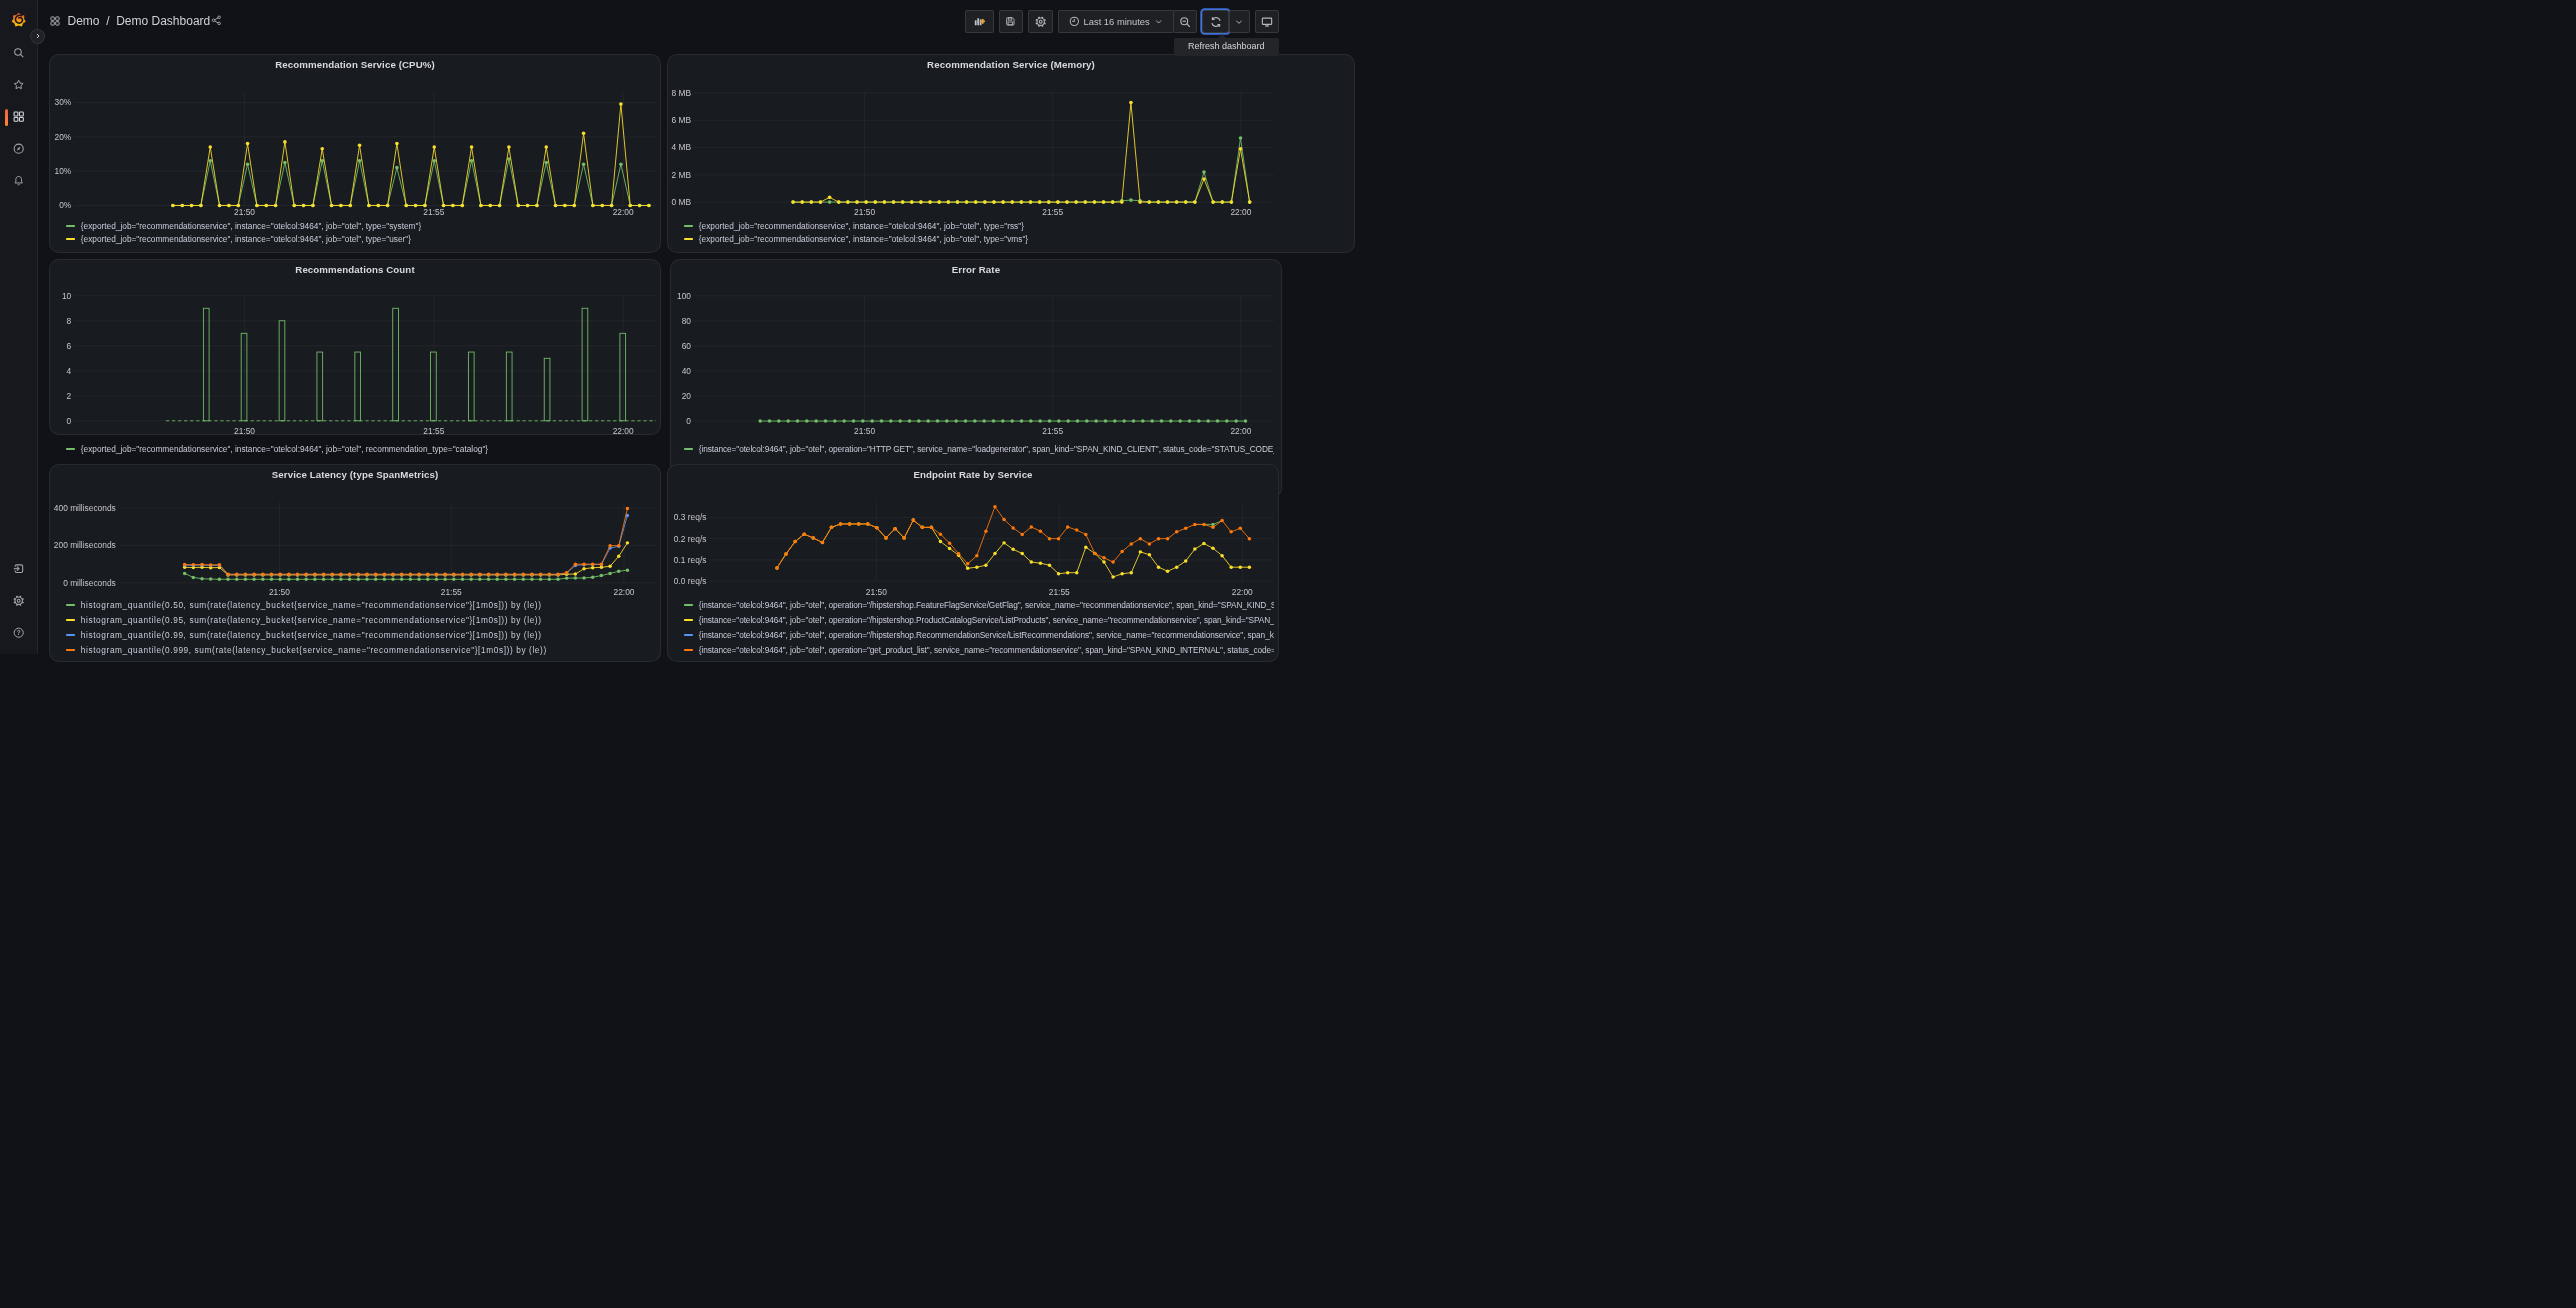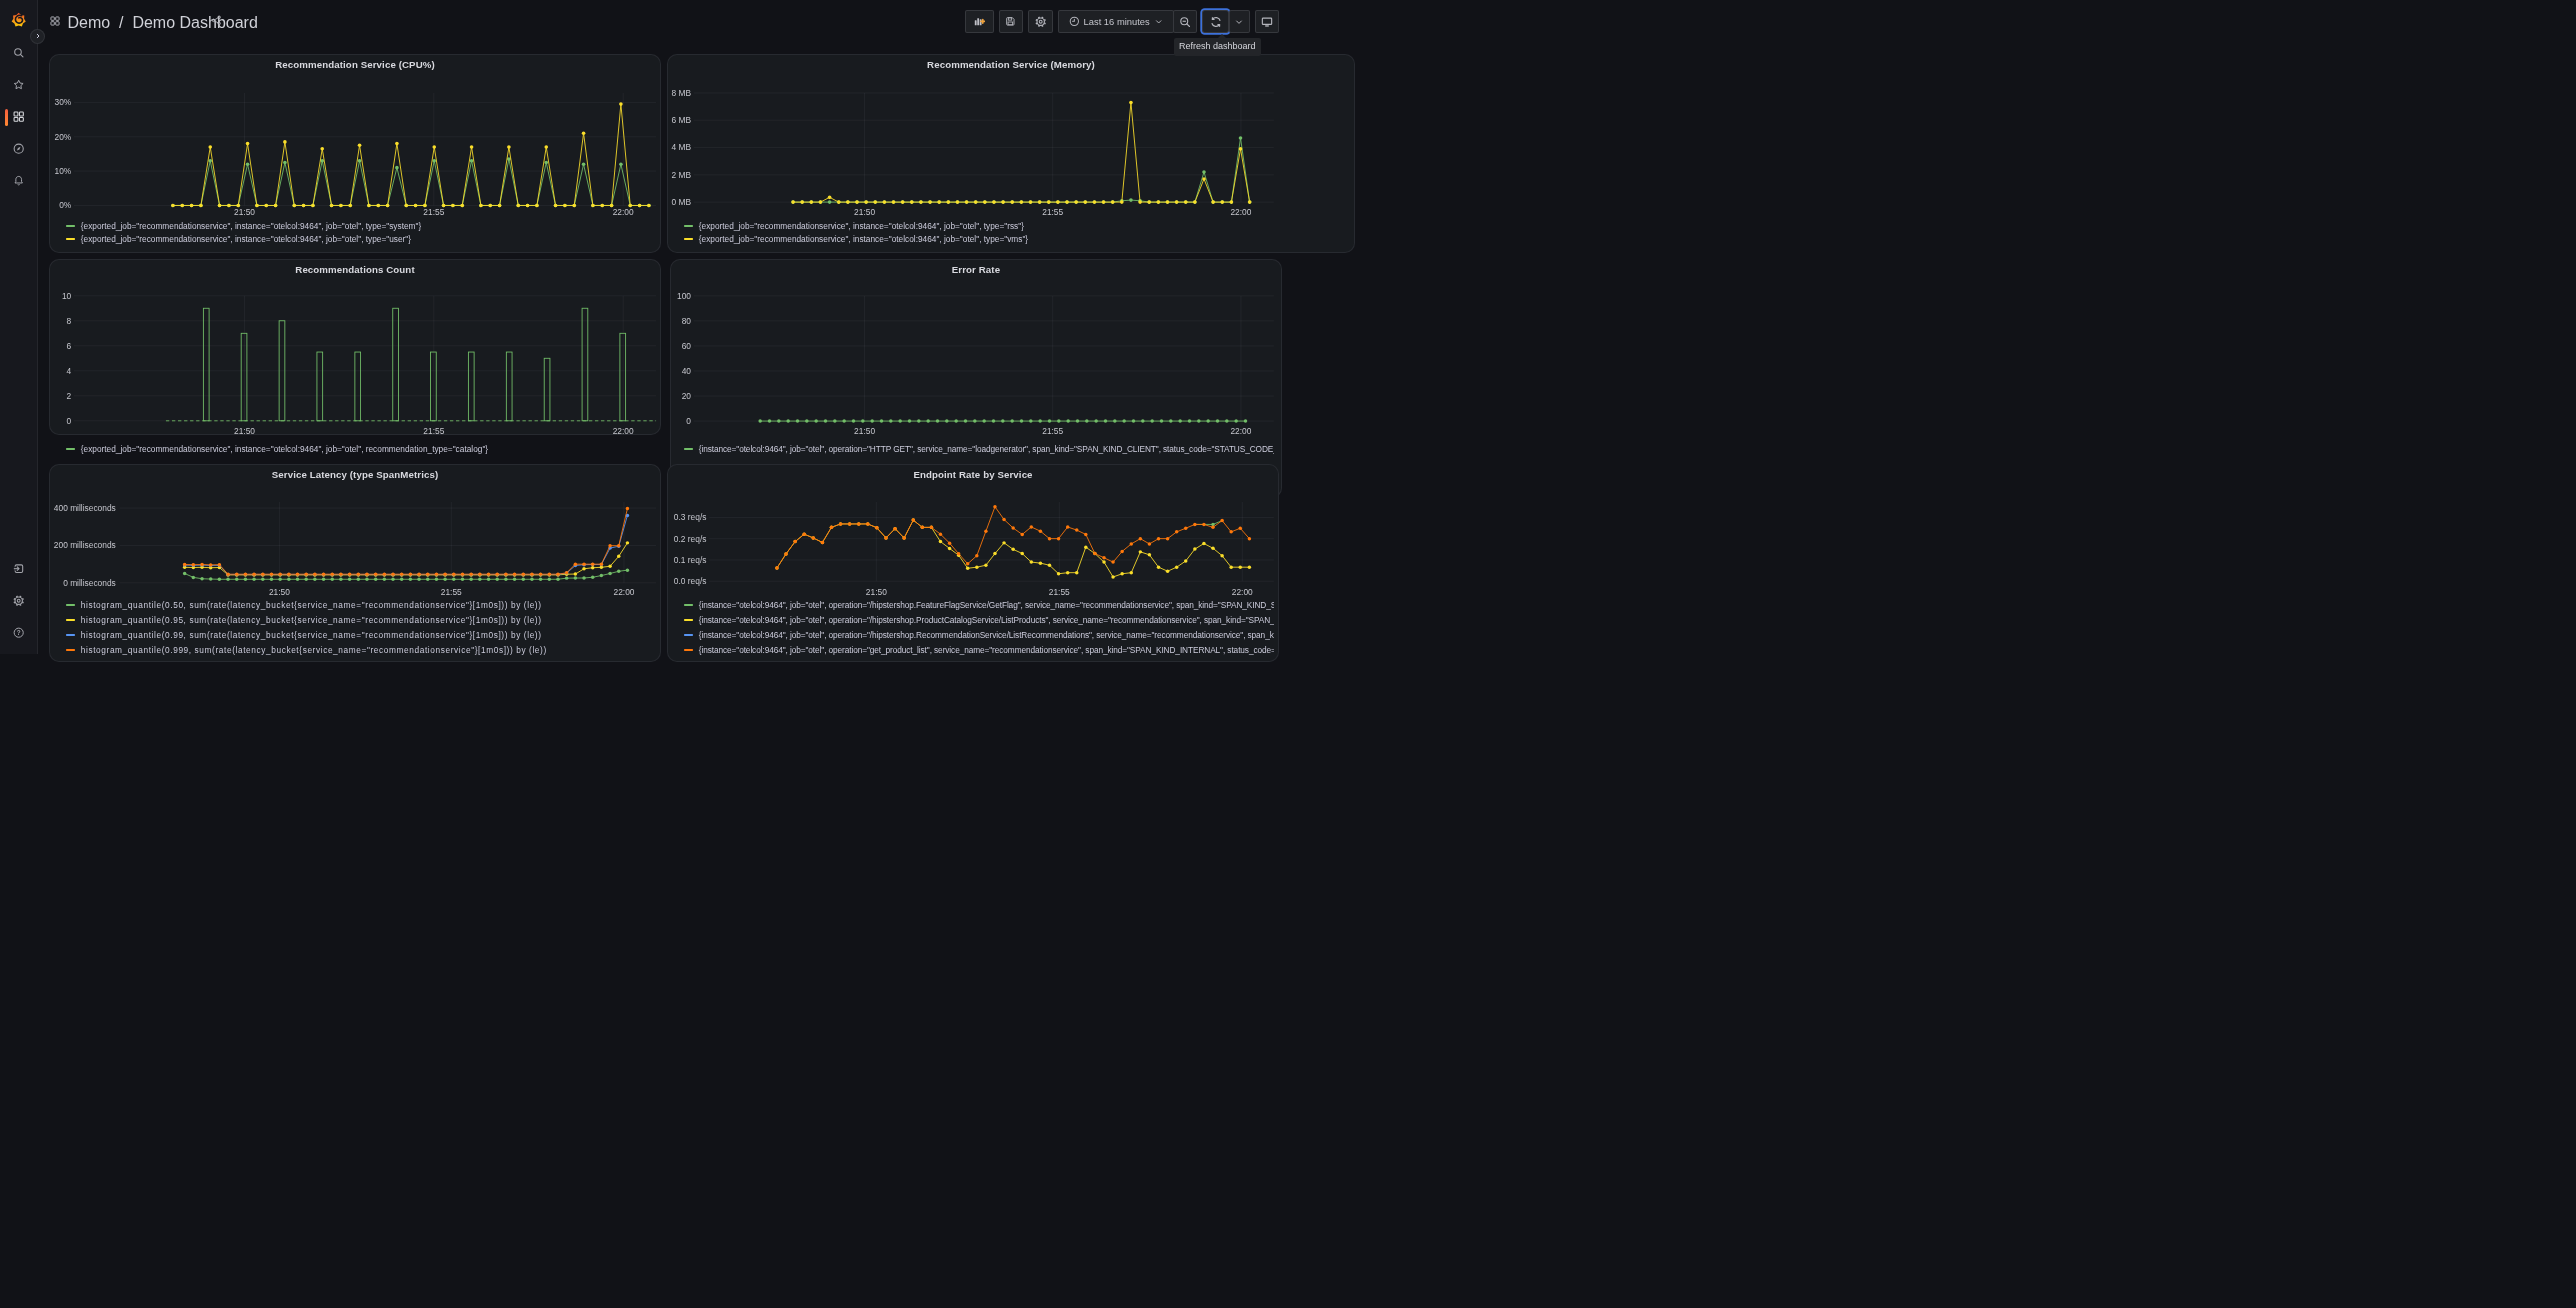--- a/index.html
+++ b/index.html
@@ -78,21 +78,21 @@
     </div>
 </div>
 
 <div id="topbar">
   <div style="position:absolute;left:12.3px;top:15.7px"><svg width="10" height="10" viewBox="0 0 16 16" style="color:#b8b9c0;">
         <rect x="1.5" y="1.5" width="5.4" height="5.4" rx="1" fill="none" stroke="currentColor" stroke-width="1.5"></rect>
         <rect x="9.1" y="1.5" width="5.4" height="5.4" rx="1" fill="none" stroke="currentColor" stroke-width="1.5"></rect>
         <rect x="1.5" y="9.1" width="5.4" height="5.4" rx="1" fill="none" stroke="currentColor" stroke-width="1.5"></rect>
         <rect x="9.1" y="9.1" width="5.4" height="5.4" rx="1" fill="none" stroke="currentColor" stroke-width="1.5"></rect>
       </svg></div>
-  <div style="position:absolute;left:29.5px;top:14px;font-size:16px;color:#d0d1d8">Demo&nbsp;&nbsp;/&nbsp;&nbsp;Demo Dashboard</div>
+  <div style="position:absolute;left:29.5px;top:14px;font-size:12px;color:#d0d1d8">Demo&nbsp;&nbsp;/&nbsp;&nbsp;Demo Dashboard</div>
   <div style="position:absolute;left:173px;top:14.8px"><svg width="10.7" height="10.7" viewBox="0 0 16 16" style="color:#b8b9c0;">
         <circle cx="12.2" cy="3.4" r="1.9" fill="none" stroke="currentColor" stroke-width="1.3"></circle>
         <circle cx="3.8" cy="8" r="1.9" fill="none" stroke="currentColor" stroke-width="1.3"></circle>
         <circle cx="12.2" cy="12.6" r="1.9" fill="none" stroke="currentColor" stroke-width="1.3"></circle>
         <line x1="5.5" y1="7.1" x2="10.5" y2="4.3" stroke="currentColor" stroke-width="1.3"></line>
         <line x1="5.5" y1="8.9" x2="10.5" y2="11.7" stroke="currentColor" stroke-width="1.3"></line>
       </svg></div>
 </div>
 
 <div class="panel" style="left:49px;top:54px;width:612px;height:199px">
@@ -886,14 +886,14 @@
     </svg>
   </div>
 <div class="tbtn" style="left:1255px;width:24px">
     <svg width="12" height="12" viewBox="0 0 16 16" style="color:#b4b5bc;">
       <rect x="1.8" y="2.8" width="12.4" height="8.4" rx="1" fill="none" stroke="currentColor" stroke-width="1.5"></rect>
       <rect x="5.6" y="12.4" width="4.8" height="1.8" fill="currentColor"></rect>
     </svg>
   </div>
 
 <div style="position:absolute;left:1217px;top:34px;width:0;height:0;border-left:5px solid transparent;border-right:5px solid transparent;border-bottom:5px solid #232529"></div>
-<div style="position:absolute;left:1174px;top:38px;height:17.5px;line-height:17.5px;padding:0 5px;background:#232529;border-radius:2px;color:#d5d6dc;font-size:9px;white-space:nowrap">Refresh dashboard</div>
+<div style="position:absolute;left:1174px;top:38px;height:17.5px;line-height:17.5px;padding:0 14px;background:#232529;border-radius:2px;color:#d5d6dc;font-size:9px;white-space:nowrap">Refresh dashboard</div>
 
 
 </body></html>

